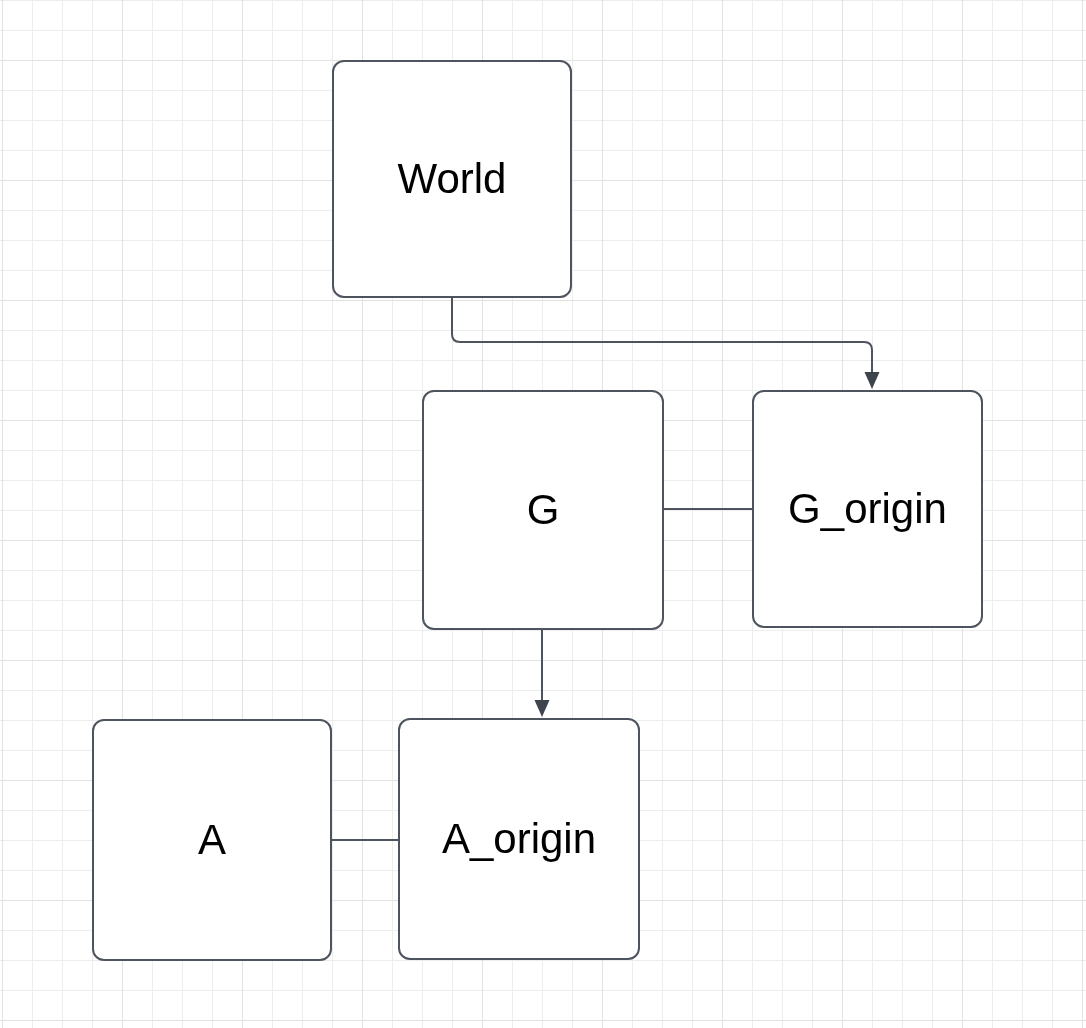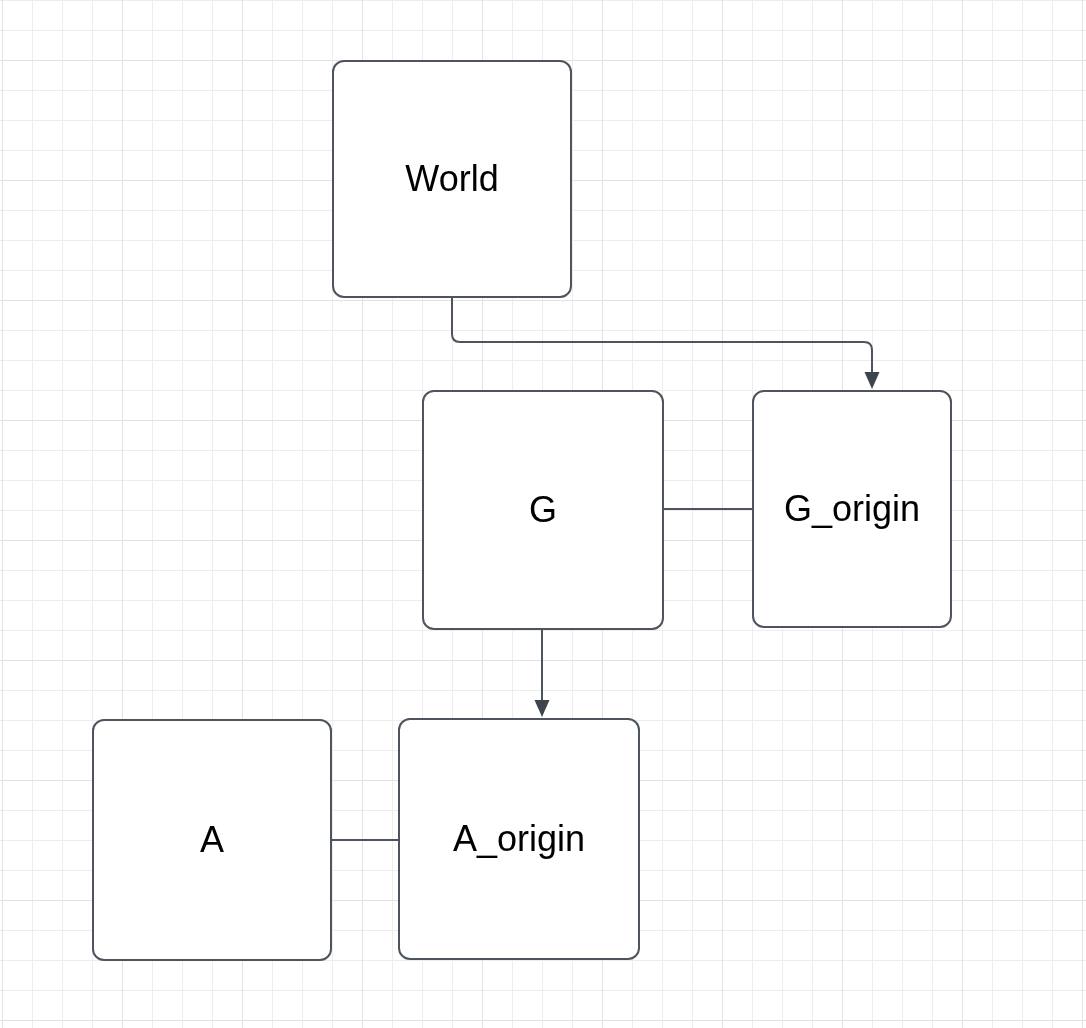--- a/index.html
+++ b/index.html
@@ -46,28 +46,28 @@
     position: absolute;
     box-sizing: border-box;
     background: #ffffff;
     border: 2px solid #4d545d;
     border-radius: 12px;
     display: flex;
     align-items: center;
     justify-content: center;
   }
   .node-label {
-    font-size: 36px;
+    font-size: 42px;
     color: #000000;
     white-space: nowrap;
     letter-spacing: 0;
   }
   .node-world    { left: 332px; top: 60px;  width: 240px; height: 238px; }
   .node-g        { left: 422px; top: 390px; width: 242px; height: 240px; }
-  .node-g-origin { left: 752px; top: 390px; width: 200px; height: 238px; }
+  .node-g-origin { left: 752px; top: 390px; width: 231px; height: 238px; }
   .node-a        { left: 92px;  top: 719px; width: 240px; height: 242px; }
   .node-a-origin { left: 398px; top: 718px; width: 242px; height: 242px; }
 </style>
 </head>
 <body>
 
 <div class="canvas">
 
   <svg class="edge-layer" width="1086" height="1028" viewBox="0 0 1086 1028" xmlns="http://www.w3.org/2000/svg">
 

